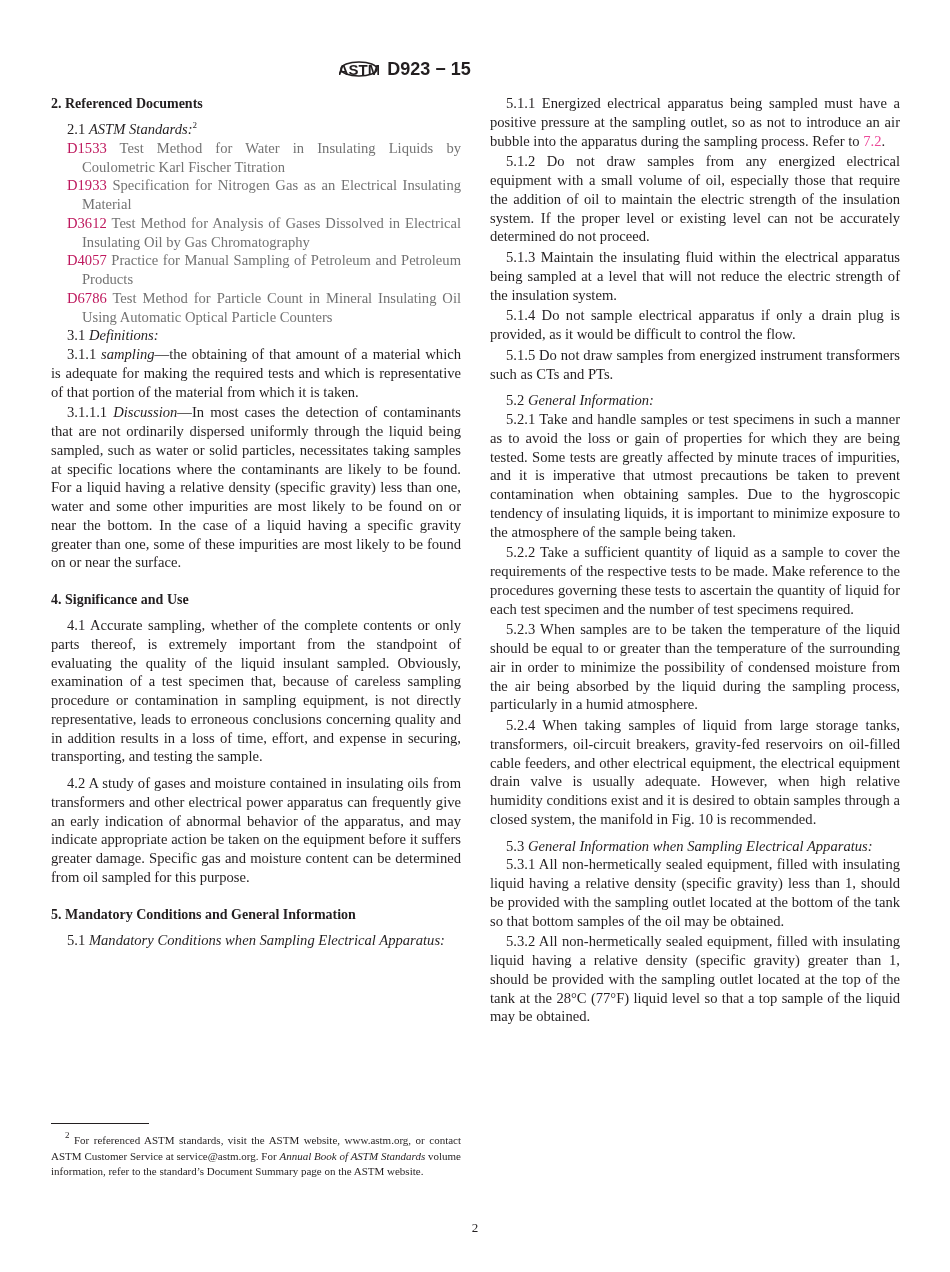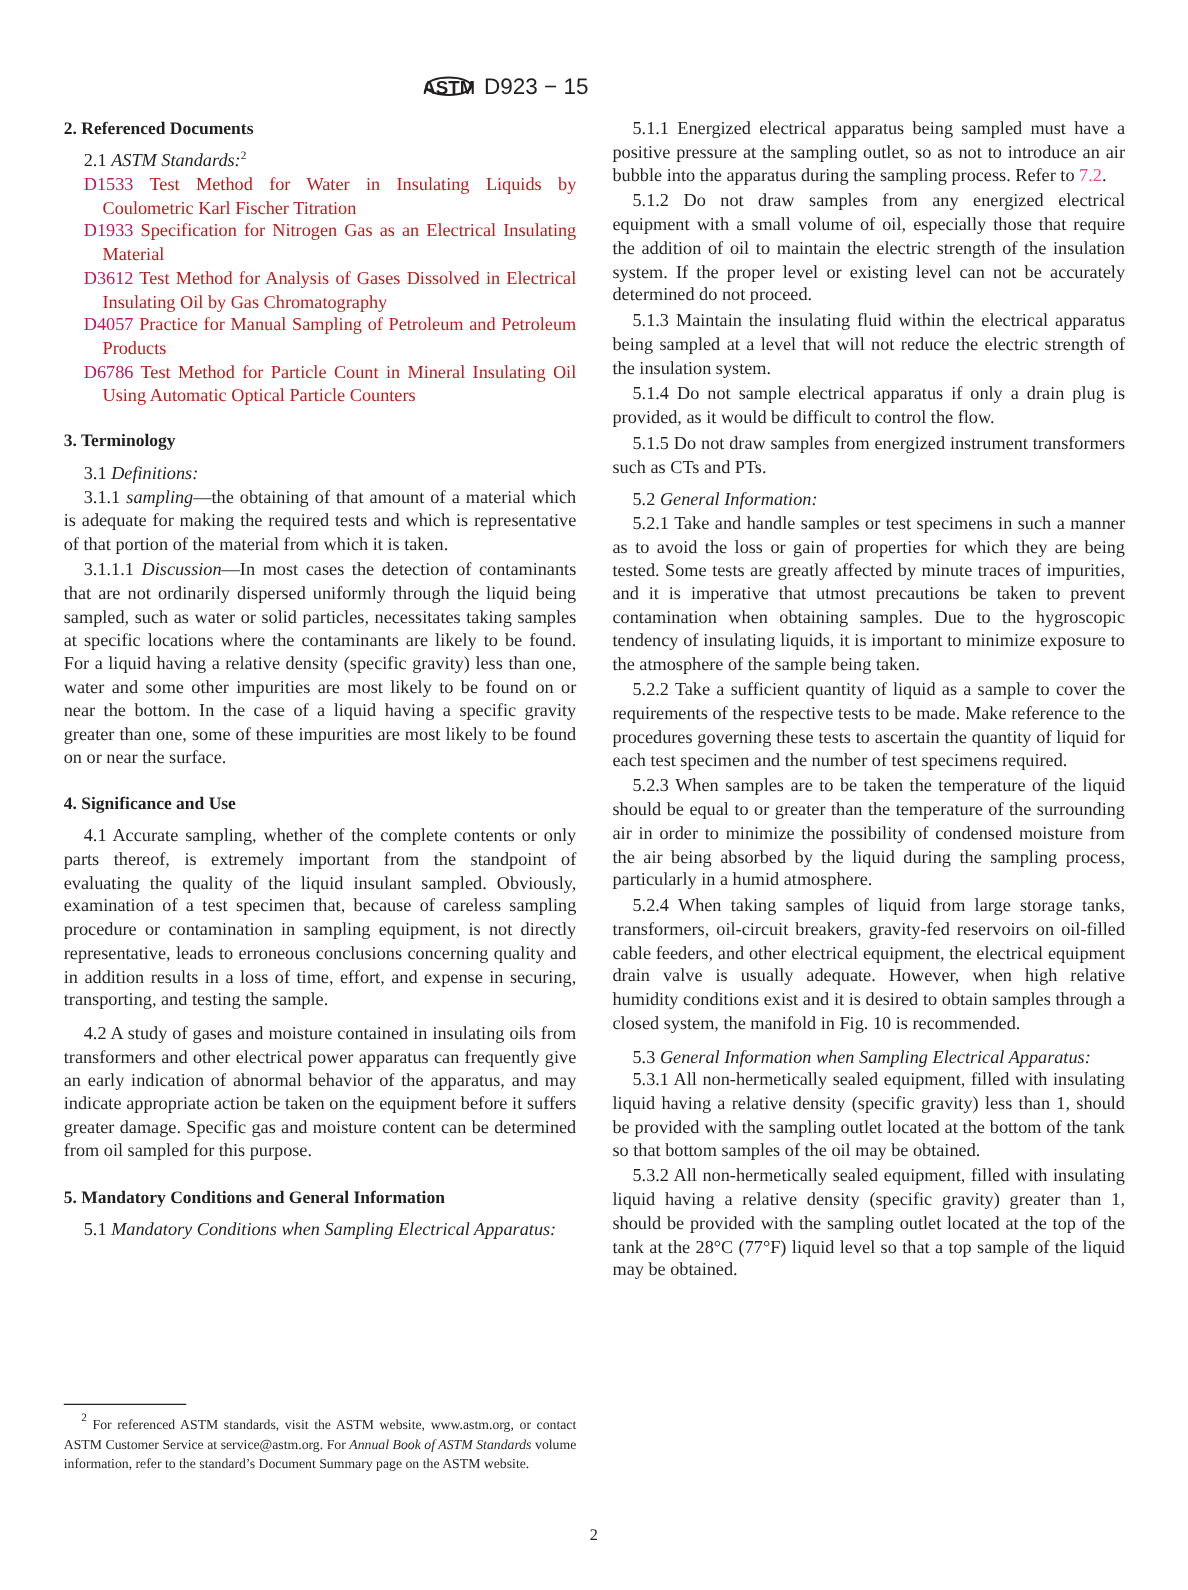--- a/index.html
+++ b/index.html
@@ -1,32 +1,32 @@
 <!DOCTYPE html>
 <html><head>
 <meta charset="utf-8">
 <style>
   html, body { margin: 0; padding: 0; background: #ffffff; }
   body { width: 950px; height: 1272px; position: relative; overflow: hidden;
          font-family: "Liberation Serif", serif; color: #231f20; }
   .header { position: absolute; top: 56px; left: 0; width: 810px; text-align: center; height: 28px; }
   .header .logo { display: inline-block; vertical-align: middle; width: 40px; height: 26px; }
   .header .code { display: inline-block; vertical-align: middle; font-family: "Liberation Sans", sans-serif;
-                  font-weight: normal; font-size: 18px; color: #231f20; margin-left: 4px; }
+                  font-weight: bold; font-size: 18px; color: #231f20; margin-left: 4px; }
   .col { position: absolute; top: 94px; width: 410px; font-size: 14.6px; line-height: 18.75px; }
   .col.left { left: 51px; }
   .col.right { left: 490px; }
   p { margin: 0; text-align: justify; }
   .indent { text-indent: 16px; }
   h2 { font-size: 14px; font-weight: bold; margin: 0 0 6px 0; line-height: 20px; }
   .sp { margin-top: 18px; }
   .ps { margin-top: 2px; }
   .ref { margin-left: 16px; text-indent: -0px; padding-left: 15px; text-indent: -15px; text-align: justify; }
   .ref .rcode { color: #be185d; }
-  .ref .rtitle { color: #b91c1c; }
+  .ref .rtitle { color: #737373; }
   .red { color: #ec4899; }
   i { font-style: italic; }
   sup { font-size: 9px; vertical-align: 6px; line-height: 0; }
   .footrule { position: absolute; left: 51px; top: 1123px; width: 98px; border-top: 1px solid #231f20; }
   .footnote { position: absolute; left: 51px; top: 1133px; width: 410px; font-size: 11px; line-height: 15.5px; text-align: justify; }
   .footnote p { text-indent: 14px; }
   .pagenum { position: absolute; top: 1220px; left: 0; width: 950px; text-align: center; font-size: 13px; }
 </style>
 </head>
 <body>
@@ -43,21 +43,20 @@
   <h2>2. Referenced Documents</h2>
   <p class="indent"><span>2.1</span> <i>ASTM Standards:</i><sup>2</sup></p>
   <div>
     <p class="ref"><span class="rcode">D1533</span> <span class="rtitle">Test Method for Water in Insulating Liquids by Coulometric Karl Fischer Titration</span></p>
     <p class="ref"><span class="rcode">D1933</span> <span class="rtitle">Specification for Nitrogen Gas as an Electrical Insulating Material</span></p>
     <p class="ref"><span class="rcode">D3612</span> <span class="rtitle">Test Method for Analysis of Gases Dissolved in Electrical Insulating Oil by Gas Chromatography</span></p>
     <p class="ref"><span class="rcode">D4057</span> <span class="rtitle">Practice for Manual Sampling of Petroleum and Petroleum Products</span></p>
     <p class="ref"><span class="rcode">D6786</span> <span class="rtitle">Test Method for Particle Count in Mineral Insulating Oil Using Automatic Optical Particle Counters</span></p>
   </div>
 
-  <h2 class="sp">3. Terminology</h2>
   <p class="indent"><span>3.1</span> <i>Definitions:</i></p>
   <p class="indent"><span>3.1.1</span> <i>sampling</i><span>—the obtaining of that amount of a material which is adequate for making the required tests and which is representative of that portion of the material from which it is taken.</span></p>
   <p class="indent ps"><span>3.1.1.1</span> <i>Discussion</i><span>—In most cases the detection of contaminants that are not ordinarily dispersed uniformly through the liquid being sampled, such as water or solid particles, necessitates taking samples at specific locations where the contaminants are likely to be found. For a liquid having a relative density (specific gravity) less than one, water and some other impurities are most likely to be found on or near the bottom. In the case of a liquid having a specific gravity greater than one, some of these impurities are most likely to be found on or near the surface.</span></p>
 
   <h2 class="sp">4. Significance and Use</h2>
   <p class="indent">4.1  Accurate sampling, whether of the complete contents or only parts thereof, is extremely important from the standpoint of evaluating the quality of the liquid insulant sampled. Obviously, examination of a test specimen that, because of careless sampling procedure or contamination in sampling equipment, is not directly representative, leads to erroneous conclusions concerning quality and in addition results in a loss of time, effort, and expense in securing, transporting, and testing the sample.</p>
   <p class="indent" style="margin-top:8px">4.2  A study of gases and moisture contained in insulating oils from transformers and other electrical power apparatus can frequently give an early indication of abnormal behavior of the apparatus, and may indicate appropriate action be taken on the equipment before it suffers greater damage. Specific gas and moisture content can be determined from oil sampled for this purpose.</p>
 
   <h2 class="sp">5. Mandatory Conditions and General Information</h2>
   <p class="indent"><span>5.1</span> <i>Mandatory Conditions when Sampling Electrical Apparatus:</i></p>

